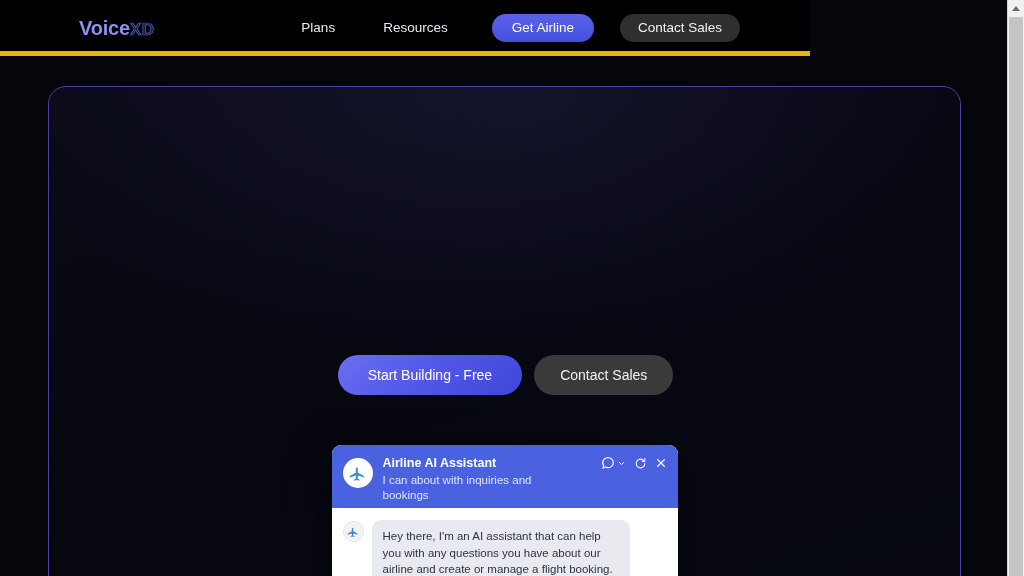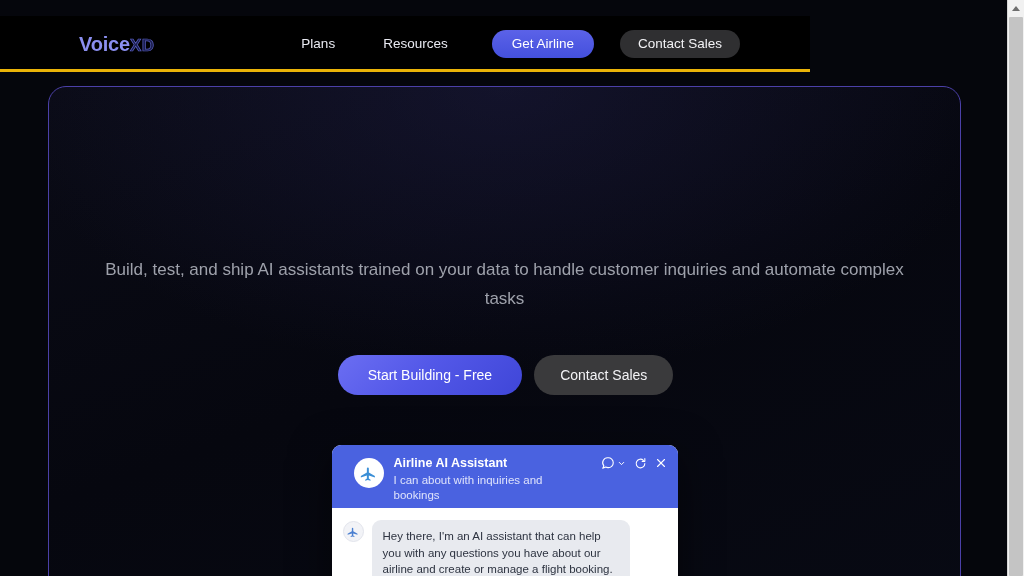--- a/index.html
+++ b/index.html
@@ -17,24 +17,23 @@
     width:1007px; height:576px;
     background:#05060c;
     overflow:hidden;
   }
 
   
   .navbar {
     position:absolute; left:0; top:0;
     width:810px; height:56px;
     background:#000000;
-    border-bottom:3px solid #eab308;
+    border-bottom:5px solid #eab308;
     display:flex; align-items:center;
     z-index:20;
-    margin-top:16px;
   }
   .logo {
     position:absolute; left:79px; top:17px;
     font-size:20px; font-weight:700;
     letter-spacing:-0.2px;
     line-height:22px;
     white-space:nowrap;
   }
   .logo .v-main { color:#8b8ff0; }
   .logo .v-xd {
@@ -177,21 +176,21 @@
     width:346px;
     height:260px;
     background:#ffffff;
     border-radius:9px 9px 0 0;
     overflow:hidden;
     box-shadow:0 10px 40px rgba(0,0,0,0.55);
   }
   .chat-header {
     background:#4a62e0;
     height:63px;
-    padding:10px 12px 0 22px;
+    padding:10px 12px 0 11px;
     display:flex;
     align-items:flex-start;
     position:relative;
   }
   .chat-avatar {
     width:30px; height:30px;
     border-radius:50%;
     background:#ffffff;
     display:flex; align-items:center; justify-content:center;
     flex:none;
@@ -299,21 +298,20 @@
       <a class="nav-link" href="#">Plans</a>
       <a class="nav-link" href="#">Resources</a>
       <button class="btn-get-started">Get Airline</button>
       <button class="btn-contact-nav">Contact Sales</button>
     </div>
   </div>
 
   <div class="hero-card">
 
 
-    <p class="subhead">Build, test, and ship AI assistants trained on your data to handle customer inquiries and automate complex tasks</p>
 
     <div class="cta-row">
       <button class="btn-primary">Start Building - Free</button>
       <button class="btn-secondary">Contact Sales</button>
     </div>
 
     <div class="chat-widget">
 
       <div class="chat-header">
 

